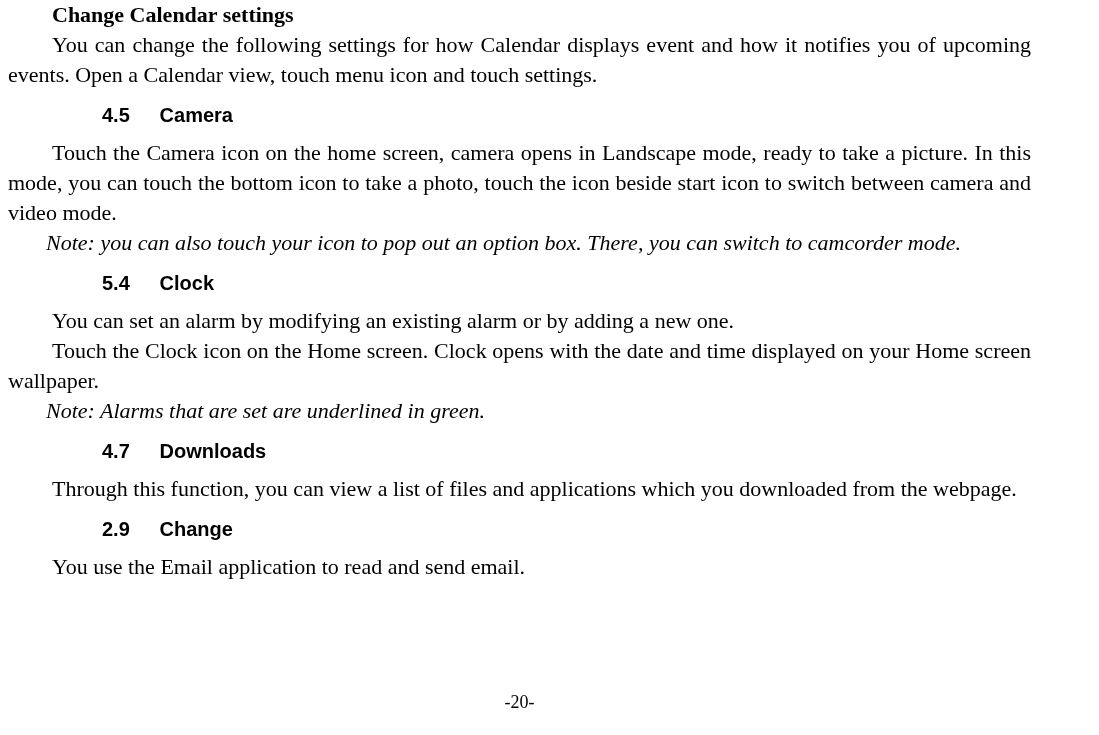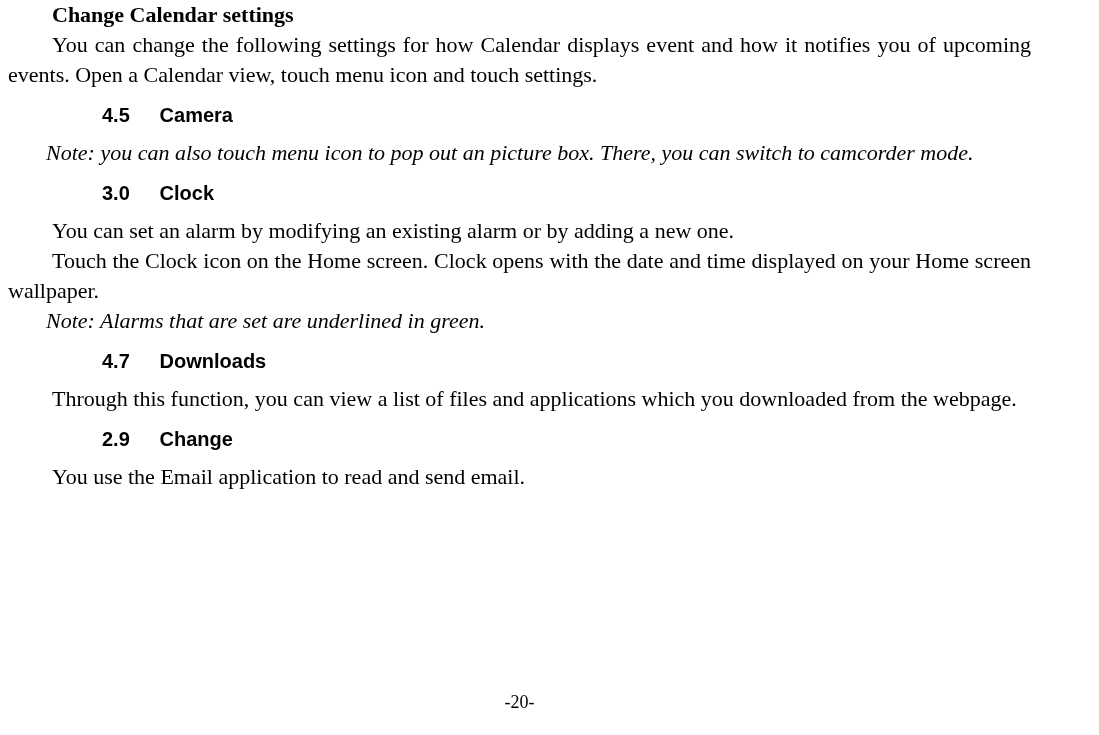--- a/index.html
+++ b/index.html
@@ -56,25 +56,26 @@
 
   <p class="para heading-bold first-indent">Change Calendar settings</p>
   <p class="para first-indent">You can change the following settings for how Calendar displays event and how it notifies you of upcoming events. Open a Calendar view, touch menu icon and touch settings.</p>
 
   <div class="spacer-med"></div>
   <p class="section-head">
     <span class="section-num">4.5</span>
     <span>Camera</span>
   </p>
   <div class="spacer-small"></div>
-  <p class="para italic second-indent">Note: you can also touch menu icon to pop out an picture box. There, you can switch to camcorder mode.</p>
+  <p class="para first-indent">Touch the Camera icon on the home screen, camera opens in Landscape mode, ready to take a picture. In this mode, you can touch the bottom icon to take a photo, touch the icon beside start icon to switch between camera and video mode.</p>
+  <p class="para italic second-indent">Note: you can also touch your icon to pop out an option box. There, you can switch to camcorder mode.</p>
 
   <div class="spacer-med"></div>
   <p class="section-head">
-    <span class="section-num">3.0</span>
+    <span class="section-num">5.4</span>
     <span>Clock</span>
   </p>
   <div class="spacer-small"></div>
   <p class="para first-indent">You can set an alarm by modifying an existing alarm or by adding a new one.</p>
   <p class="para first-indent">Touch the Clock icon on the Home screen. Clock opens with the date and time displayed on your Home screen wallpaper.</p>
   <p class="para italic second-indent">Note: Alarms that are set are underlined in green.</p>
 
   <div class="spacer-med"></div>
   <p class="section-head">
     <span class="section-num">4.7</span>

